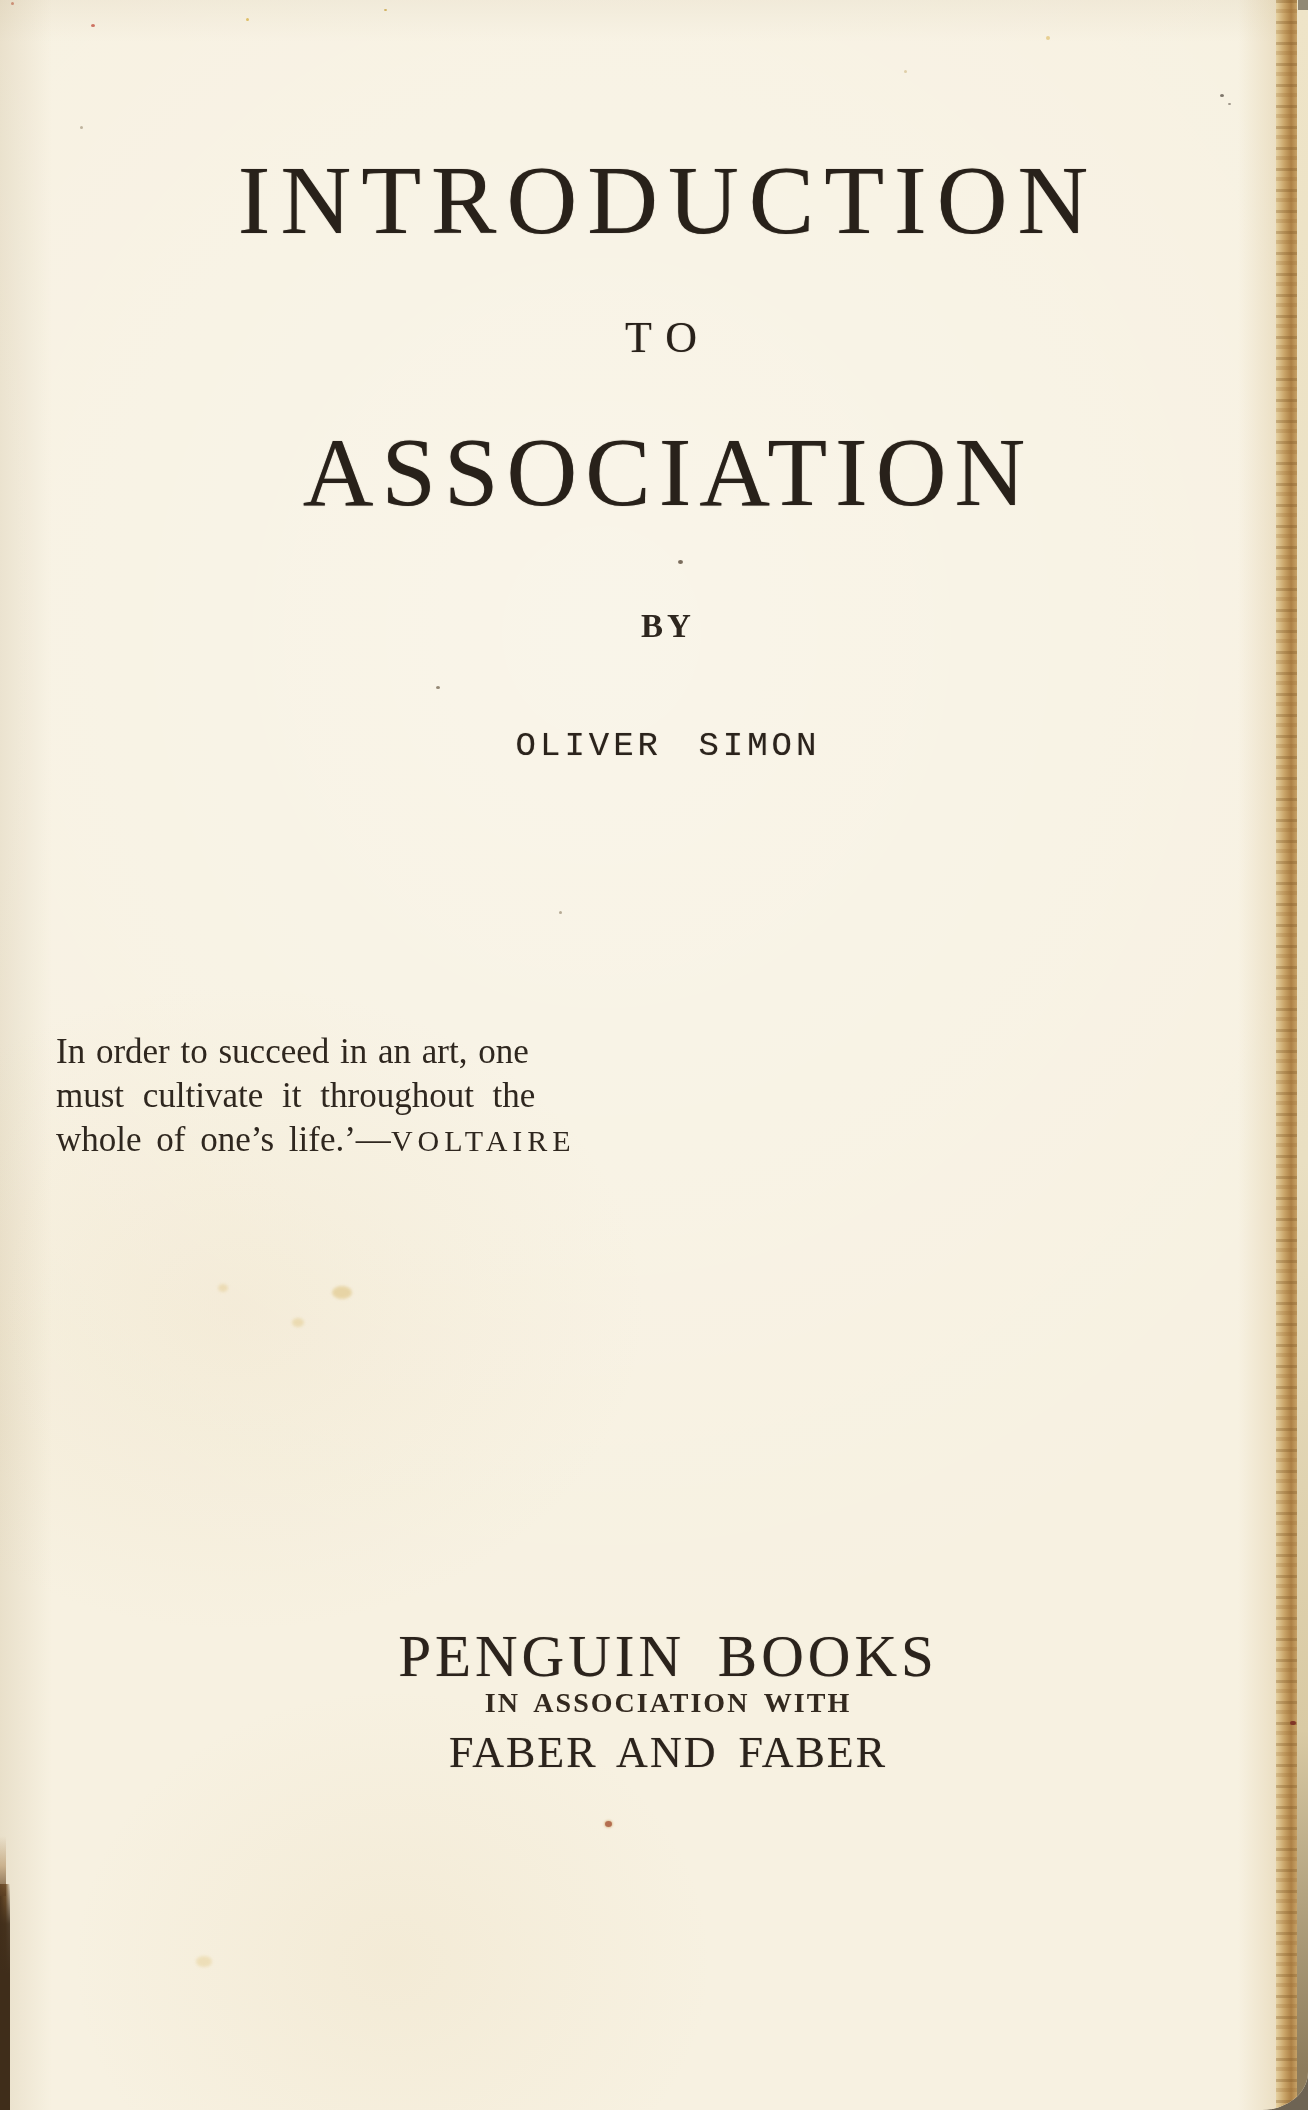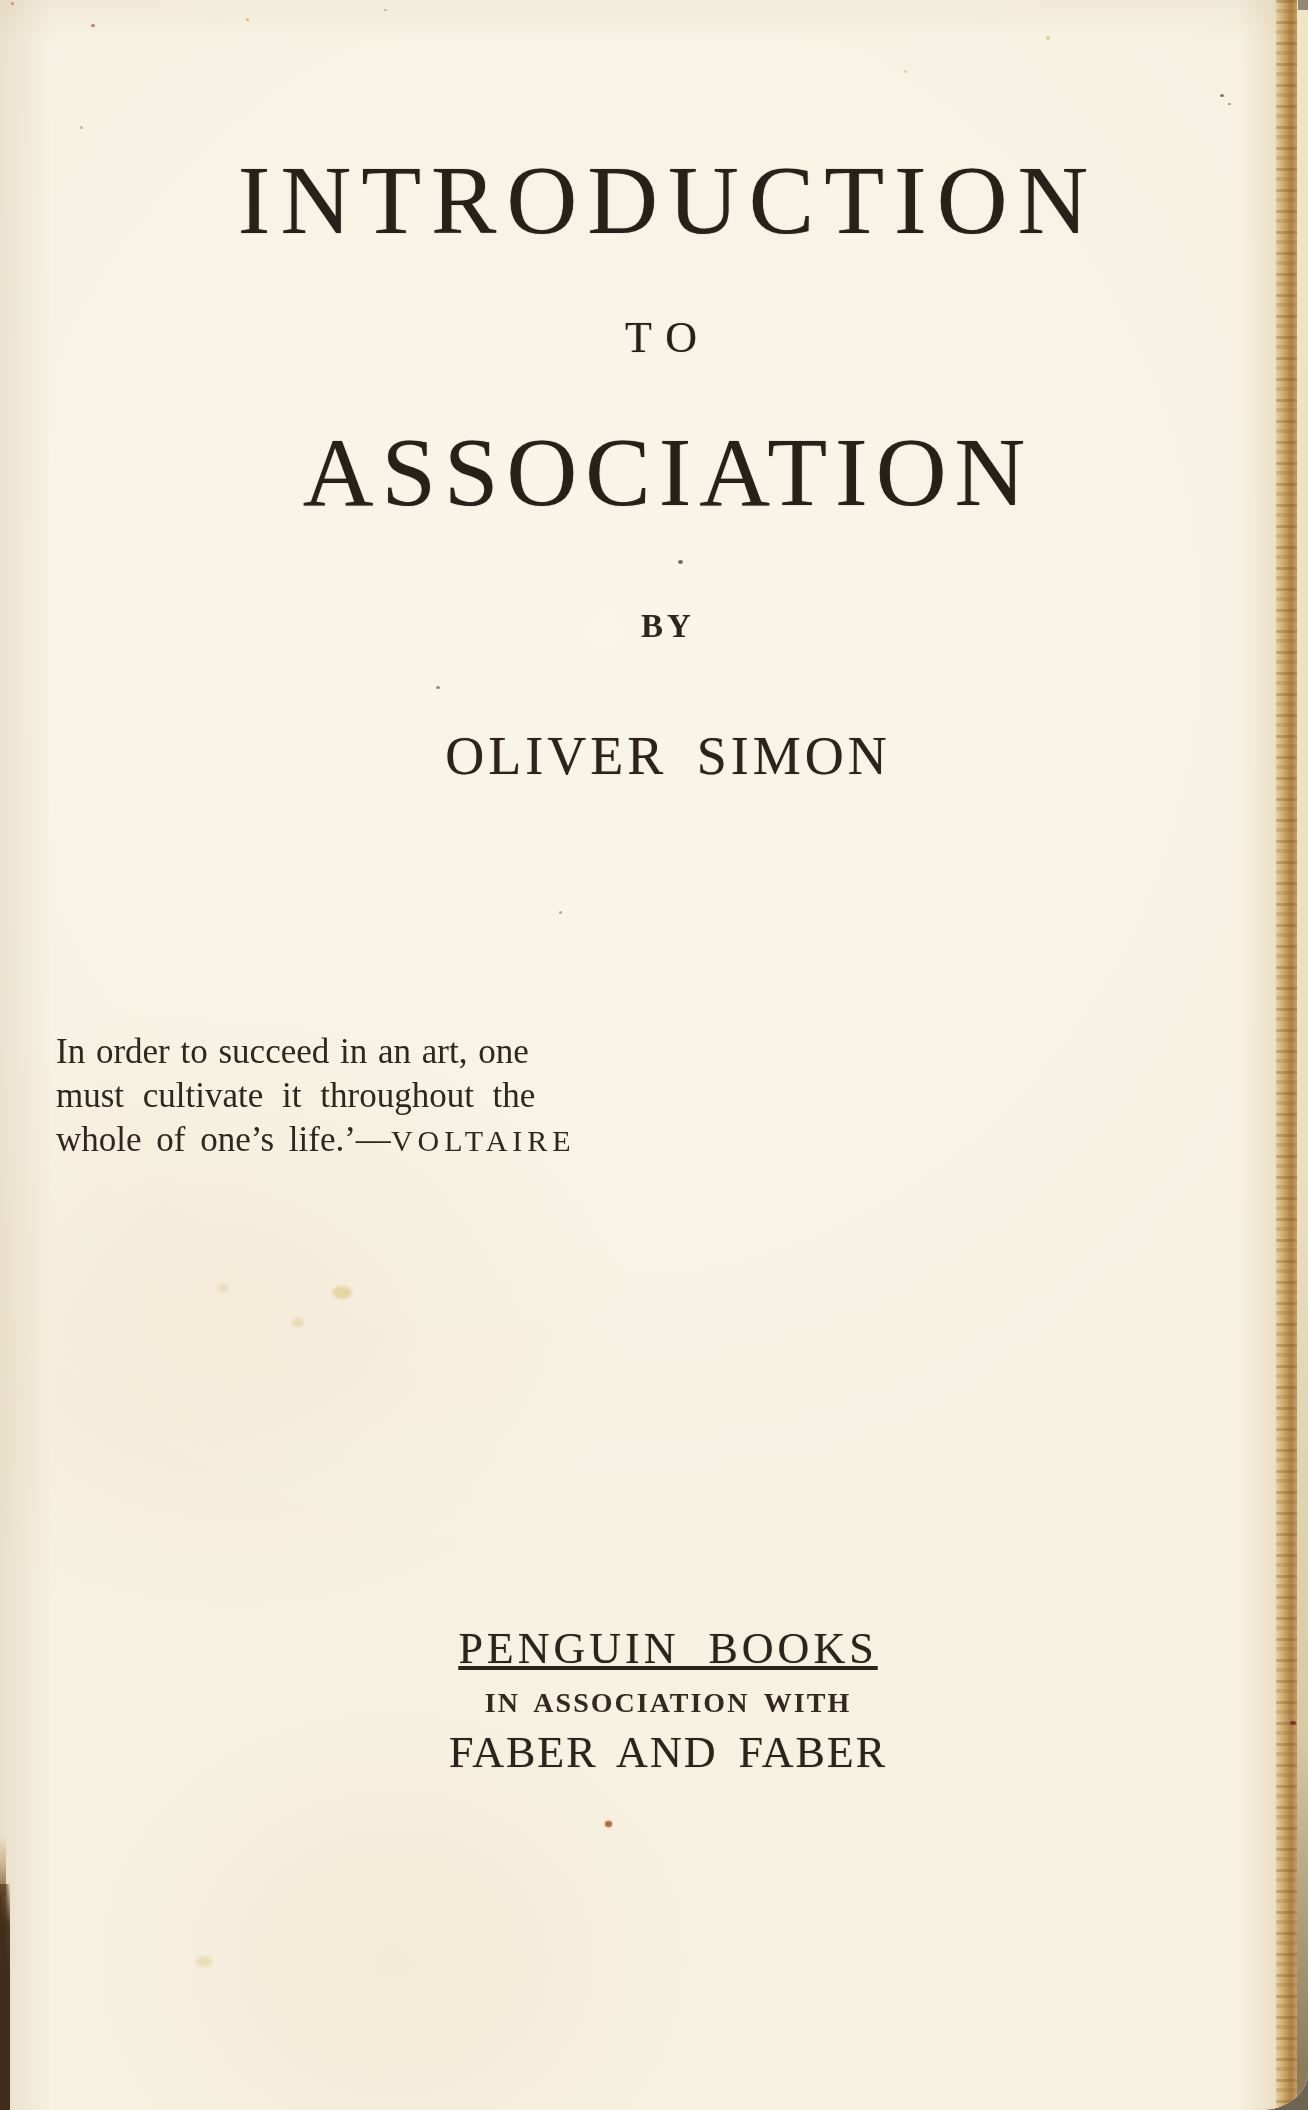--- a/index.html
+++ b/index.html
@@ -31,31 +31,31 @@
   .line{position:absolute;left:0;right:0;line-height:1;white-space:nowrap;}
   .title{
     font-size:98px;
     color:#28211a;
     text-shadow:0 0 1px rgba(46,34,22,0.55);
   }
   .t1{top:151px;letter-spacing:10px;}
   .t2{top:316px;font-size:44px;letter-spacing:14px;text-shadow:0 0 1px rgba(46,34,22,0.45);}
   .t3{top:423px;letter-spacing:8px;}
   .byline{top:610px;font-size:33px;letter-spacing:4px;font-weight:bold;color:#2e261e;}
-  .author{top:729px;font-size:54px;letter-spacing:4px;word-spacing:12px;color:#2b231c;text-shadow:0 0 1px rgba(46,34,22,0.4);}
+  .author{top:729px;font-size:34px;letter-spacing:4px;word-spacing:12px;color:#2b231c;text-shadow:0 0 1px rgba(46,34,22,0.4);font-family:Liberation Mono, monospace;}
   .quote{
     position:absolute;left:28px;right:0;top:1030px;
     font-size:35px;line-height:44px;color:#2f271f;
     text-align:left;
   }
   .quote .q1{word-spacing:2px;}
   .quote .q2{word-spacing:10px;}
   .quote .q3{word-spacing:6px;}
   .attrib{font-size:30px;letter-spacing:5px;margin-top:8px;}
-  .pub1{top:1627px;font-size:44px;letter-spacing:4px;word-spacing:14px;color:#2b231c;text-shadow:0 0 1px rgba(46,34,22,0.4);text-decoration:underline;}
+  .pub1{top:1627px;font-size:59px;letter-spacing:4px;word-spacing:14px;color:#2b231c;text-shadow:0 0 1px rgba(46,34,22,0.4);}
   .pub2{top:1689px;font-size:28px;letter-spacing:2px;word-spacing:6px;font-weight:bold;color:#33291f;}
   .pub3{top:1731px;font-size:44px;letter-spacing:2px;word-spacing:8px;color:#2b231c;text-shadow:0 0 1px rgba(46,34,22,0.4);}
 
   
   .edge-shadow{
     position:absolute;top:0;bottom:0;left:1238px;width:40px;
     background:linear-gradient(to right, rgba(205,178,122,0), rgba(205,178,122,0.30));
   }
   .edge-band{
     position:absolute;top:0;bottom:0;left:1276px;width:21px;

